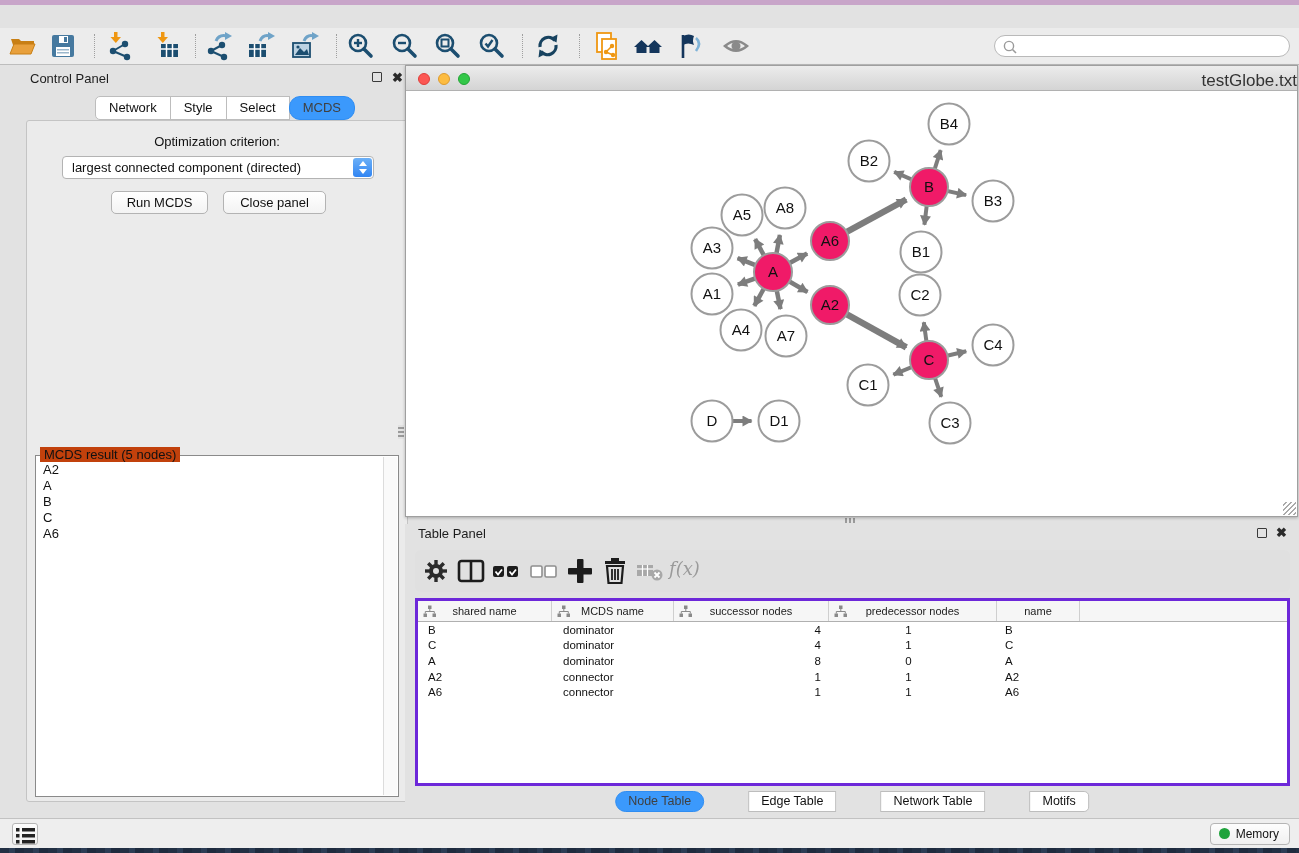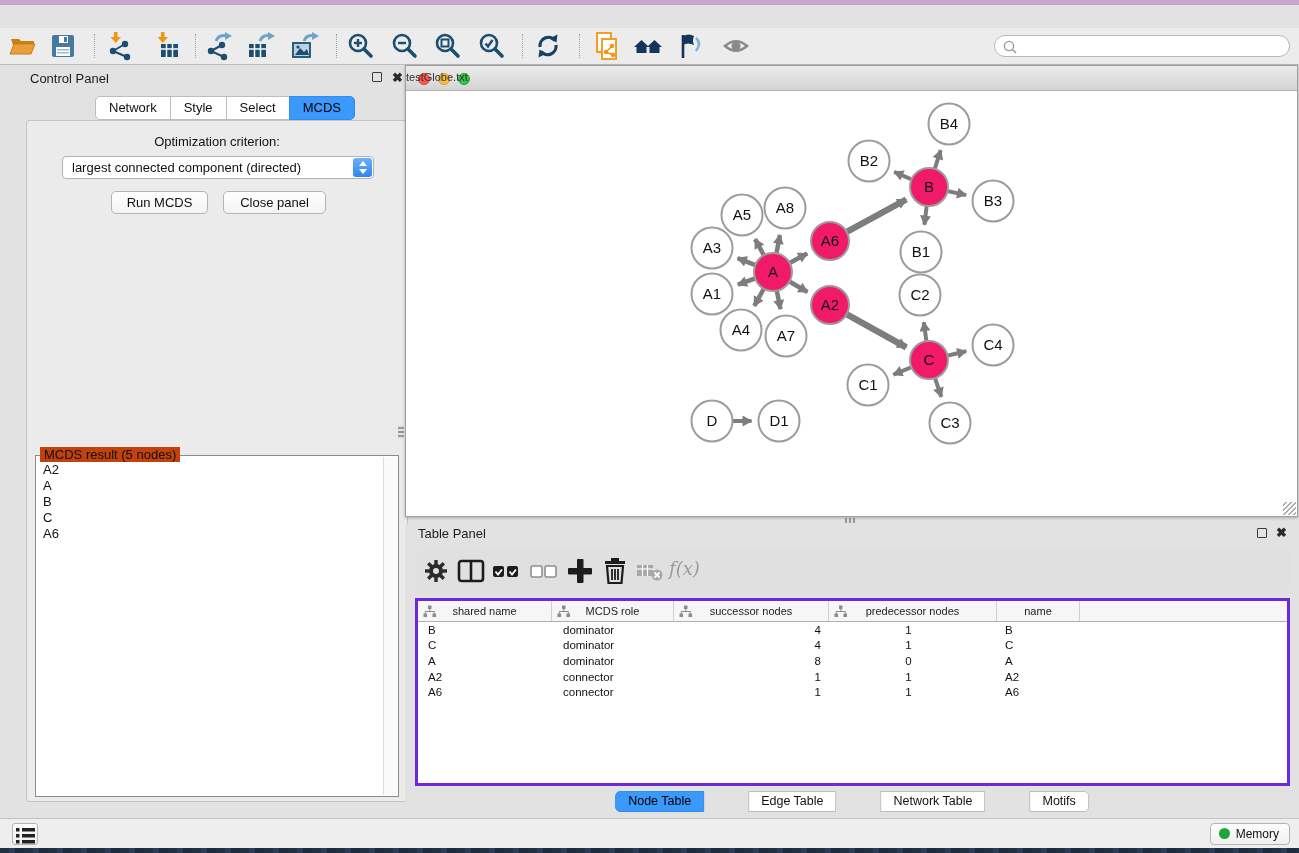--- a/index.html
+++ b/index.html
@@ -37,21 +37,21 @@
   .cpanel { position:absolute; left:0; top:65px; width:397px; height:753px; background:#e2e2e2;margin-left:18px; }
   .panel-title { position:absolute; left:12px; top:6px; font-size:13px; color:#1d1d1d; }
   .pbtn { position:absolute; top:7px; font-size:11px; color:#2a2a2a; line-height:11px; }
   .pbtn.float { width:10px; height:10px; border:1.5px solid #3a3a3a; border-radius:1px; }
   .pbtn.close { font-weight:bold; font-size:13px; }
   .seg-row { position:absolute; display:flex; }
   .seg { border:1px solid #bdbdbd; background:#fff; color:#111; font-size:13px; padding:3px 13px 4px;
     margin-left:-1px; white-space:nowrap; }
   .seg:first-child { border-radius:5px 0 0 5px; margin-left:0; }
   .seg:last-child { border-radius:0 5px 5px 0; }
-  .seg.sel { background:#3b99fc; border-color:#2f8df2; color:#000000; }
+  .seg.sel { background:#3b99fc; border-color:#2f8df2; color:#404040;border-radius:11px; }
   .cp-content { position:absolute; left:8px; top:55px; width:382px; height:682px; background:#ebebeb;
     border:1px solid #c4c4c4; border-radius:3px; }
   .crit-label { position:absolute; left:0; right:0; top:13px; text-align:center; font-size:13px; color:#111; }
   .dropdown { position:absolute; left:35px; top:35px; width:312px; height:23px; background:#fff;
     border:1px solid #b3b3b3; border-radius:4px; font-size:13px; color:#111; line-height:21px;
     padding-left:9px; }
   .dropdown .stepper { position:absolute; right:1px; top:1px; width:19px; height:19px; border-radius:3px;
     background:linear-gradient(#6cb0f7,#3185f3); }
   .dropdown .stepper i { position:absolute; left:5.5px; width:0; height:0; border-left:4px solid transparent;
     border-right:4px solid transparent; }
@@ -73,22 +73,22 @@
   .grip-v { position:absolute; left:398px; top:425px; width:6px; height:14px;
     background:repeating-linear-gradient(#e2e2e2 0 2px,#9a9a9a 2px 4px); }
   .grip-h { position:absolute; left:843px; top:518px; width:14px; height:5px;
     background:repeating-linear-gradient(90deg,#e2e2e2 0 2px,#9a9a9a 2px 4px); }
 
   
   .netwin { position:absolute; left:405px; top:65px; width:893px; height:452px; background:#fff;
     border:1px solid #9f9f9f; box-shadow:0 1px 3px rgba(0,0,0,.25); }
   .netwin .wtitle { position:absolute; left:0; top:0; right:0; height:25px;
     background:linear-gradient(#ececec,#d4d4d4); border-bottom:1px solid #b1b1b1; }
-  .netwin .wtitle .wt-text { position:absolute; left:0; right:0; top:5px; text-align:left;
-    font-size:11px; color:#333; }
+  .netwin .wtitle .wt-text { position:absolute; left:0; right:0; top:5px; text-align:right;
+    font-size:17px; color:#333; }
   .netwin .canvas { position:absolute; left:0; top:26px; width:891px; height:424px; background:#fff; }
   .resize-grip { position:absolute; right:1px; bottom:1px; width:13px; height:13px;
     background:repeating-linear-gradient(135deg,transparent 0 2px,#aaa 2px 3.5px); }
 
   
   .tpanel { position:absolute; left:405px; top:524px; width:894px; height:294px; background:#e2e2e2; }
   .tp-toolbar { position:absolute; left:10px; top:26px; width:875px; height:42px; background:#e0e0e0;
     border-radius:6px; }
   .tpicon { position:absolute; top:6px; width:30px; height:30px; }
   .fx { font-family:"DejaVu Serif", serif; font-style:italic; font-size:18px; color:#9a9a9a; }
@@ -537,21 +537,21 @@
             <svg width="13" height="13">
               <g fill="#8a8a8a">
                 <rect x="5" y="0.5" width="3.5" height="3.5"></rect>
                 <rect x="0.5" y="8.5" width="3.5" height="3.5"></rect>
                 <rect x="9.5" y="8.5" width="3.5" height="3.5"></rect>
               </g>
               <g stroke="#8a8a8a" stroke-width="1">
                 <path d="M6.8 4v2.5M2.3 8.5V6.5h9v2" fill="none"></path>
               </g>
             </svg>
-            <span>MCDS role</span>
+            <span>MCDS name</span>
           </div>
           <div class="hcell c2" style="padding: 0px;">
             <svg width="13" height="13">
               <g fill="#8a8a8a">
                 <rect x="5" y="0.5" width="3.5" height="3.5"></rect>
                 <rect x="0.5" y="8.5" width="3.5" height="3.5"></rect>
                 <rect x="9.5" y="8.5" width="3.5" height="3.5"></rect>
               </g>
               <g stroke="#8a8a8a" stroke-width="1">
                 <path d="M6.8 4v2.5M2.3 8.5V6.5h9v2" fill="none"></path>

